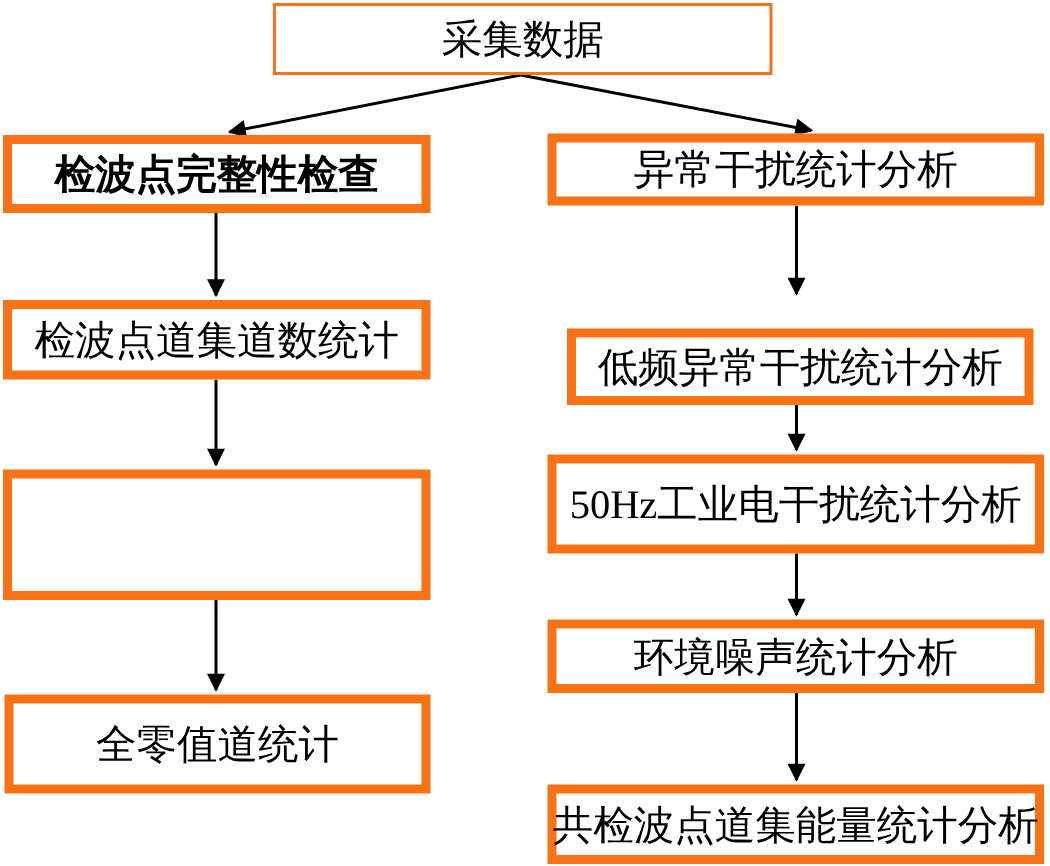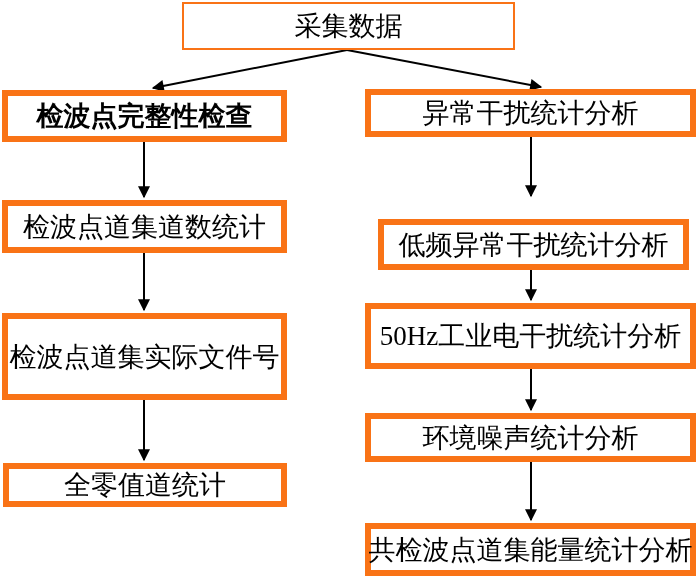--- a/index.html
+++ b/index.html
@@ -40,21 +40,21 @@
     text-align: center;
     font-size: 27px;
     line-height: 40px;
     z-index: 2;
     white-space: nowrap;
   }
   .node-root   { left: 182px; top: 2px;   width: 333px; height: 48px; border-width: 2px; }
   .node-l1     { left: 2px;   top: 90px;  width: 285px; height: 52px; font-weight: bold; }
   .node-l2     { left: 2px;   top: 200px; width: 285px; height: 53px; justify-content: flex-end; }
   .node-l3     { left: 2px;   top: 313px; width: 285px; height: 87px; }
-  .node-l4     { left: 3px;   top: 463px; width: 284px; height: 44px; }
+  .node-l4     { left: 3px;   top: 463px; width: 284px; height: 66px; }
   .node-r1     { left: 365px; top: 89px;  width: 331px; height: 48px; }
   .node-r2     { left: 378px; top: 199px; width: 311px; height: 51px; margin-top: 20px; }
   .node-r3     { left: 365px; top: 303px; width: 331px; height: 66px; }
   .node-r4     { left: 365px; top: 413px; width: 331px; height: 49px; }
   .node-r5     { left: 365px; top: 523px; width: 331px; height: 53px; }
   .node span { display: block; }
 </style>
 </head>
 <body>
 
@@ -83,21 +83,20 @@
 
   <div class="node node-l1">
     <span>检波点完整性检查</span>
   </div>
 
   <div class="node node-l2">
     <span>检波点道集道数统计</span>
   </div>
 
   <div class="node node-l3">
-    <span>检波点道集实际文件号</span>
   </div>
 
   <div class="node node-l4">
     <span>全零值道统计</span>
   </div>
 
   <div class="node node-r1">
     <span>异常干扰统计分析</span>
   </div>
 

